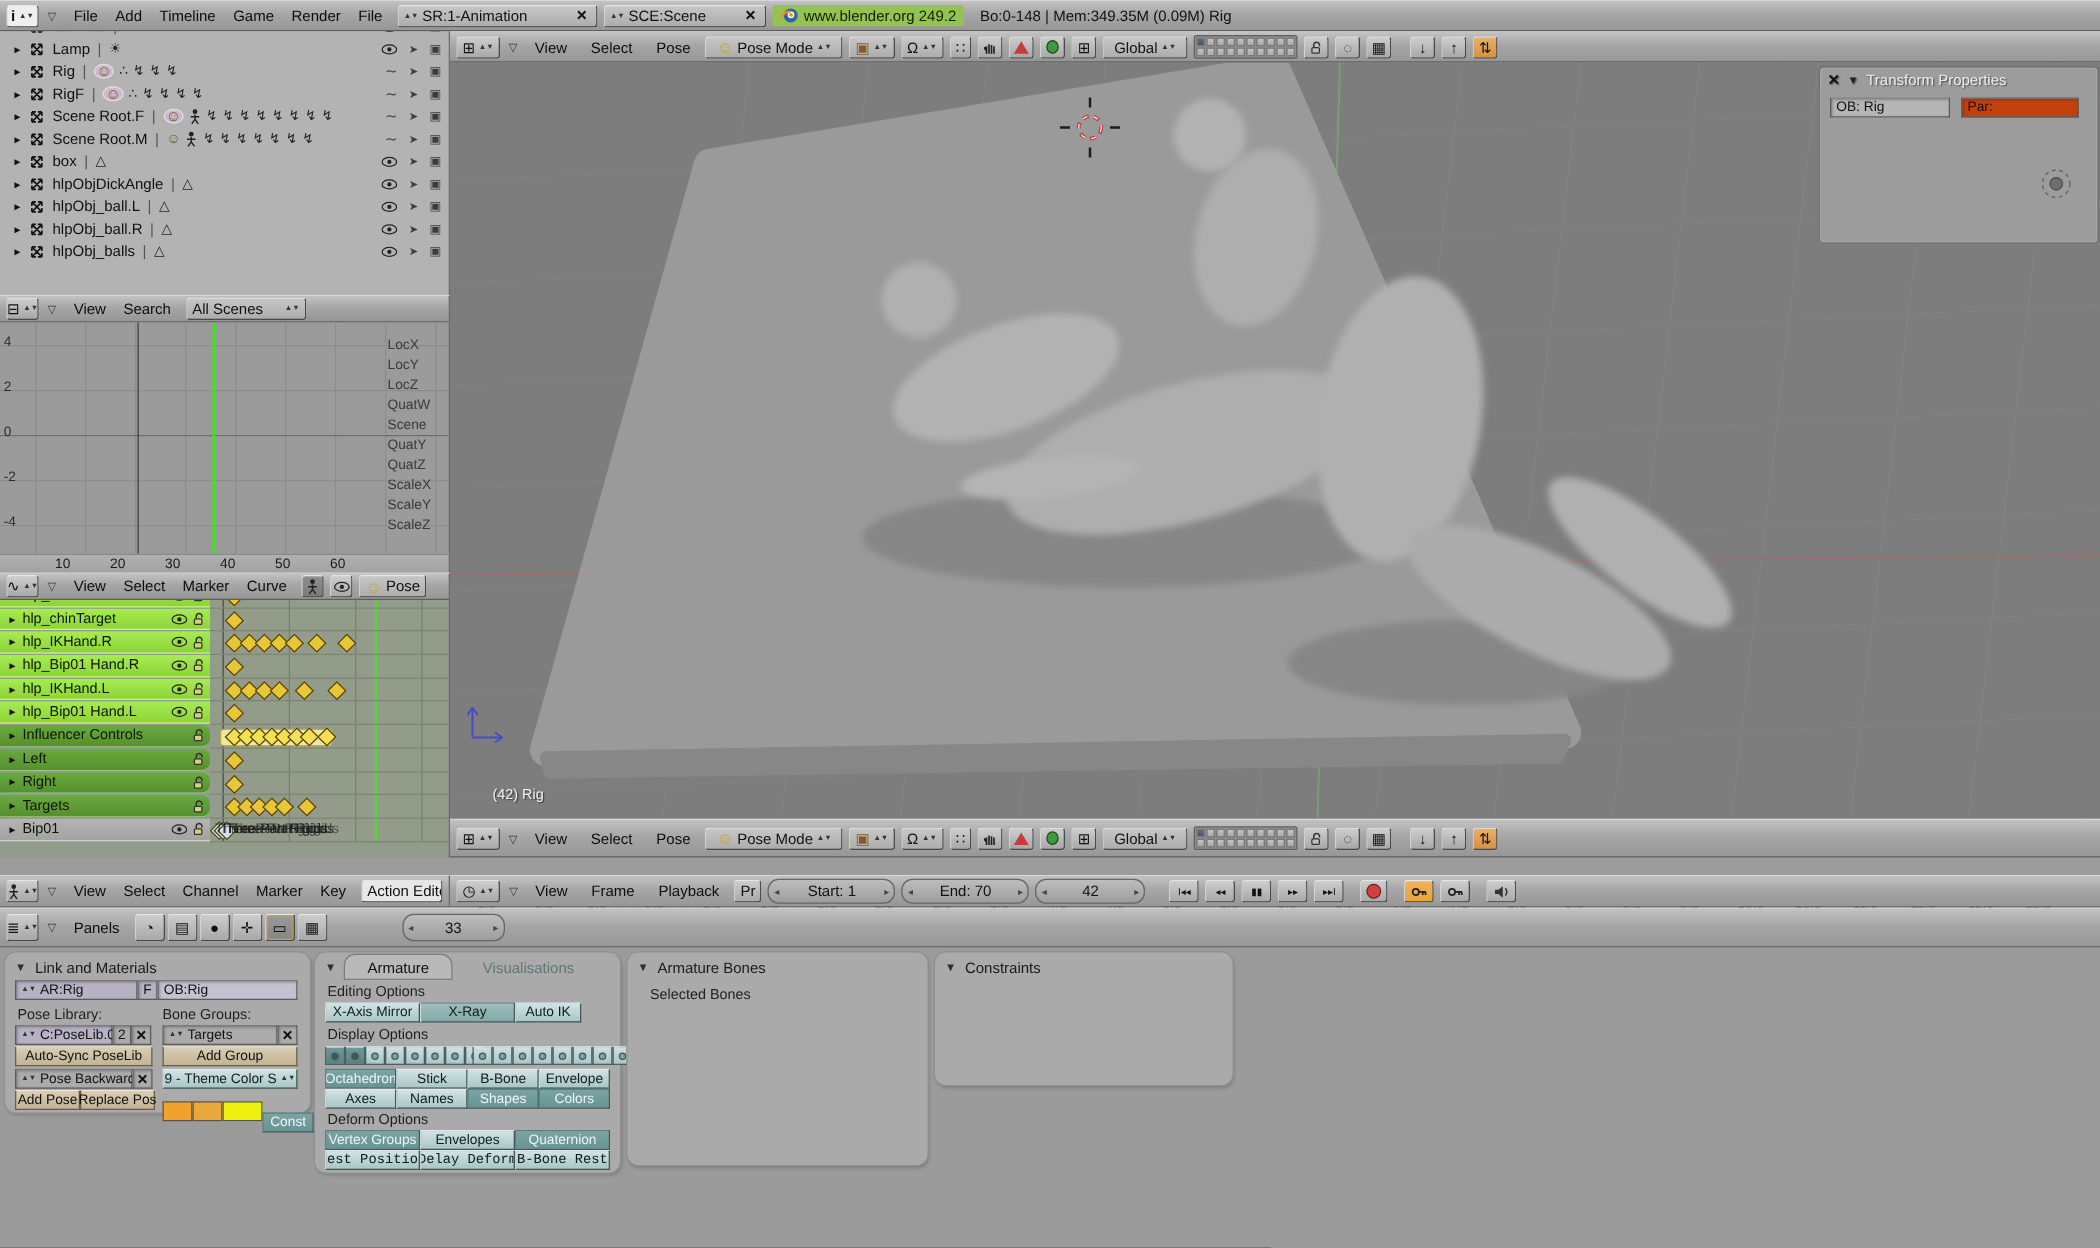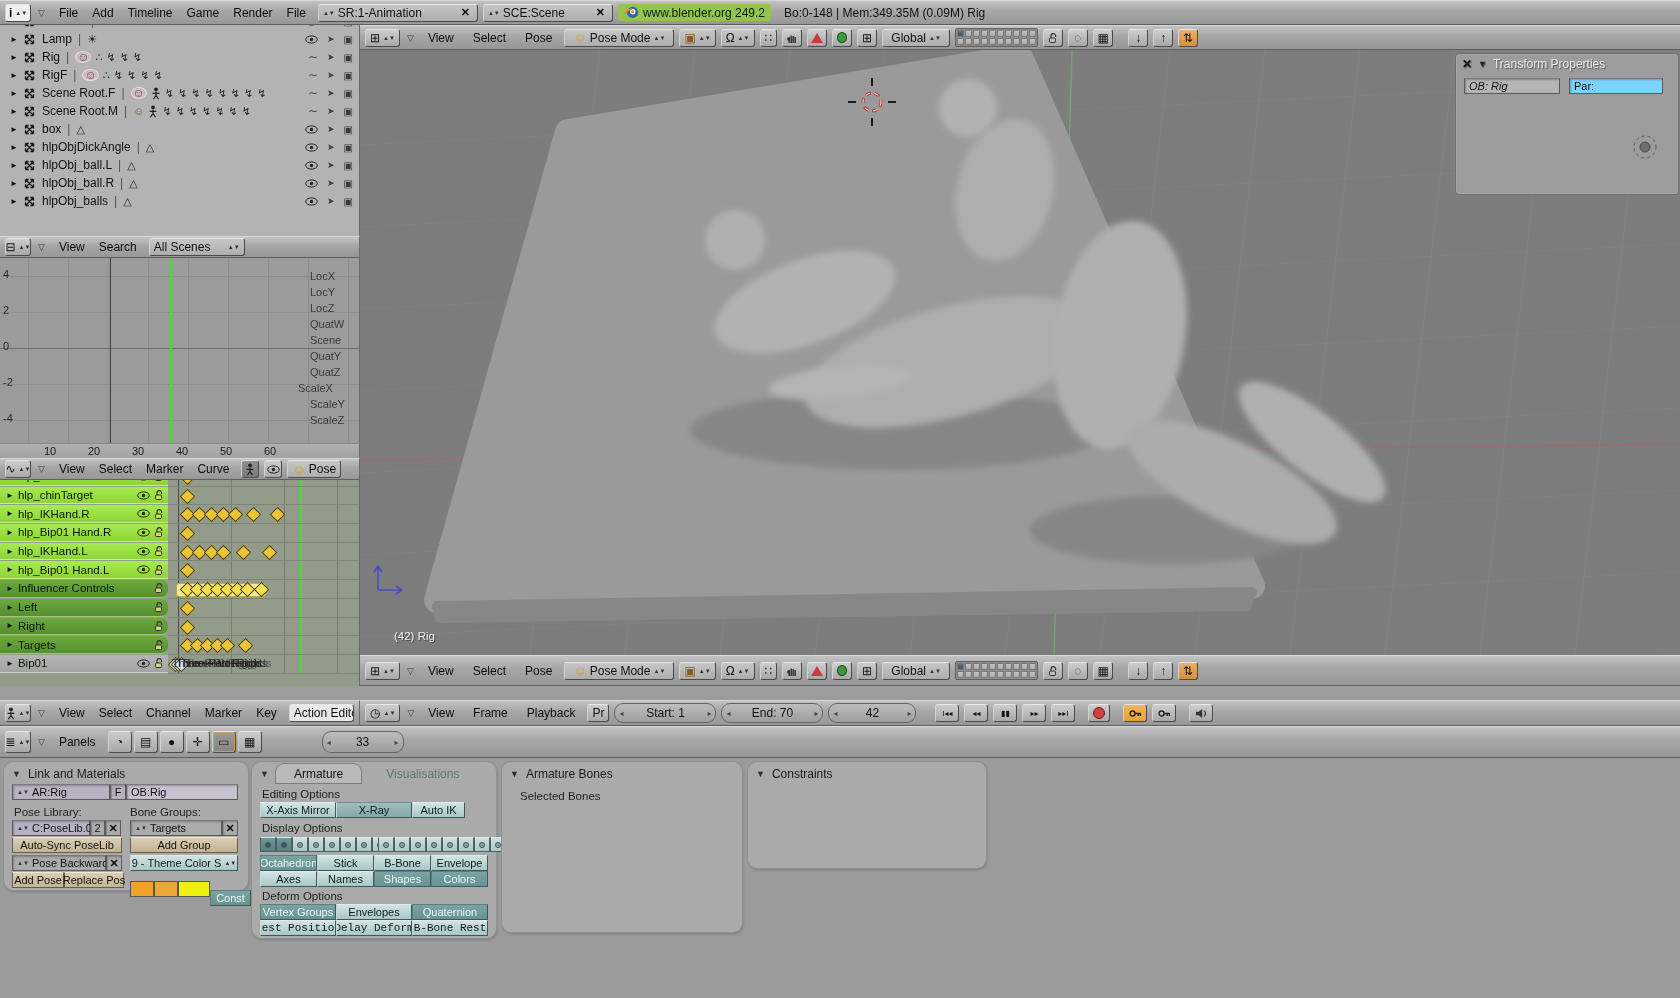--- a/index.html
+++ b/index.html
@@ -415,21 +415,21 @@
       <span style="position: absolute; left: 3px; top: 154px; font-size: 11px; color: rgb(44, 44, 44);">-4</span>
       <span class="vline" style="left: 110px; background: rgb(60, 60, 60);"></span>
       <span class="vline" style="left: 170px; width: 2px; background: rgb(63, 228, 31);"></span>
       <span class="chname" style="left: 310px; top: 12px;">LocX</span>
       <span class="chname" style="left: 310px; top: 28px;">LocY</span>
       <span class="chname" style="left: 310px; top: 44px;">LocZ</span>
       <span class="chname" style="left: 310px; top: 60px;">QuatW</span>
       <span class="chname" style="left: 310px; top: 76px;">Scene</span>
       <span class="chname" style="left: 310px; top: 92px;">QuatY</span>
       <span class="chname" style="left: 310px; top: 108px;">QuatZ</span>
-      <span class="chname" style="left: 298px; top: 124px; text-align: center;">ScaleX</span>
+      <span class="chname" style="left: 310px; top: 124px; text-align: center;">ScaleX</span>
       <span class="chname" style="left: 310px; top: 140px;">ScaleY</span>
       <span class="chname" style="left: 310px; top: 156px;">ScaleZ</span>
     </div>
   <div id="ipo-ruler" class="ruler abs" style="left:0;top:443px;width:360px;height:15px;border-right:1px solid #6b6b6b;">
       <span class="rnum" style="left: 44px;">10</span>
       <span class="rnum" style="left: 88px;">20</span>
       <span class="rnum" style="left: 132px;">30</span>
       <span class="rnum" style="left: 176px;">40</span>
       <span class="rnum" style="left: 220px;">50</span>
       <span class="rnum" style="left: 264px;">60</span>
@@ -903,22 +903,22 @@
         <path d="M18 540 v-24 M18 516 l-4 6 M18 516 l4 6 M18 540 h24 M42 540 l-6 -4 M42 540 l-6 4" stroke="#4a4acc" stroke-width="1.6" fill="none"></path>
       </svg>
     <div id="vp-status" style="left:34px;top:580px;">(42) Rig</div>
     <div id="tp-panel" style="left:1095px;top:3px;">
       <div class="tph">
         <span style="color:#111;font-weight:bold;">✕</span>
         <span style="font-size:9px;color:#222;">▼</span>
         <span>Transform Properties</span>
       </div>
       <div style="display:flex;gap:9px;padding:4px 8px;">
-        <span class="fld" style="width:96px;background:#b5b5b5;font-style:italic;">OB: Rig</span>
-        <span class="fld" style="width:94px;background:#7dd3fc;">Par:</span>
+        <span class="fld" style="width:96px;background:#b5b5b5;">OB: Rig</span>
+        <span class="fld" style="width:94px;background:#c2410c;">Par:</span>
       </div>
       <svg width="30" height="30" style="position:absolute;right:18px;top:78px;">
         <circle cx="15" cy="15" r="11" fill="none" stroke="#5e5e5e" stroke-dasharray="3 3"></circle>
         <circle cx="15" cy="15" r="5" fill="#6e6e6e" stroke="#4c4c4c"></circle>
       </svg>
     </div>
   </div>
   <div id="vp-header-bot" class="hdr abs" style="left:360px;top:655px;width:1320px;height:31px;">
       <span class="b">⊞<span class="st">▲▼</span></span>
       <span class="ddarr">▽</span>

